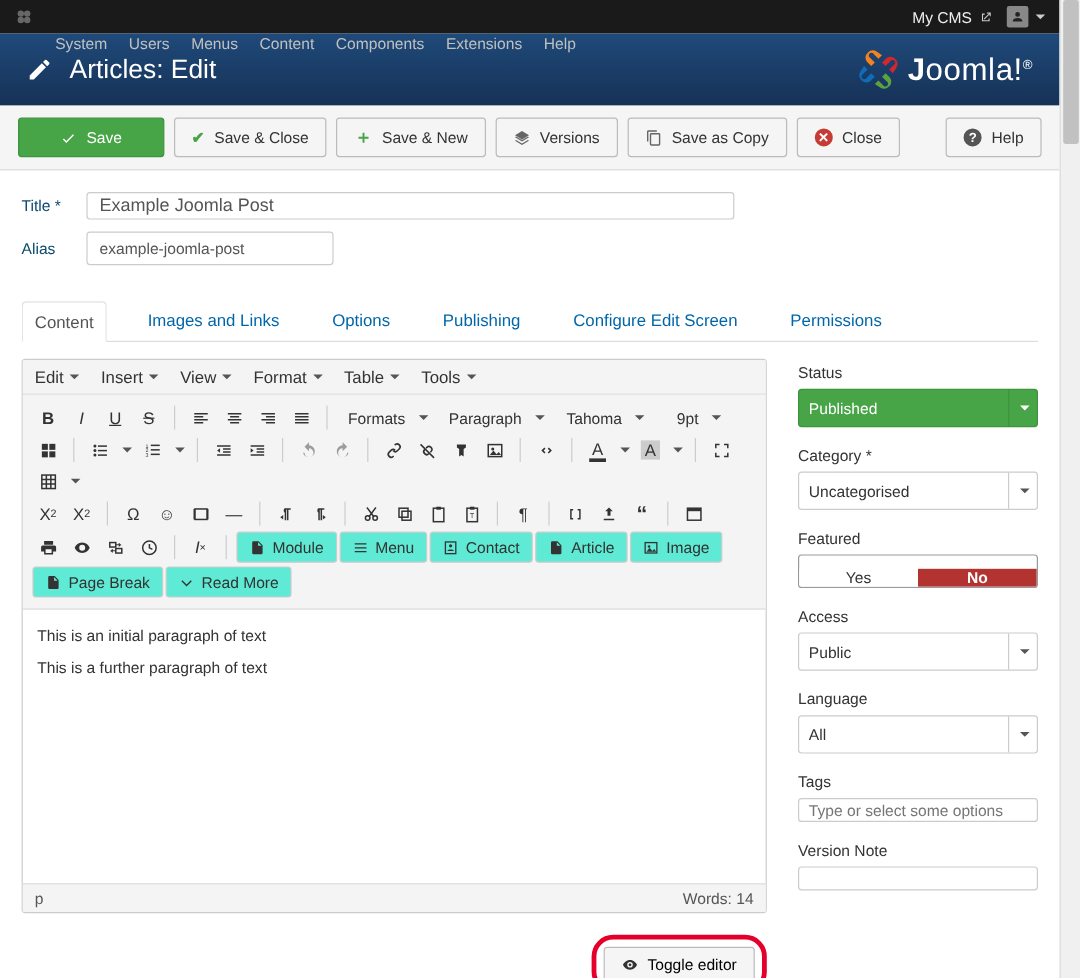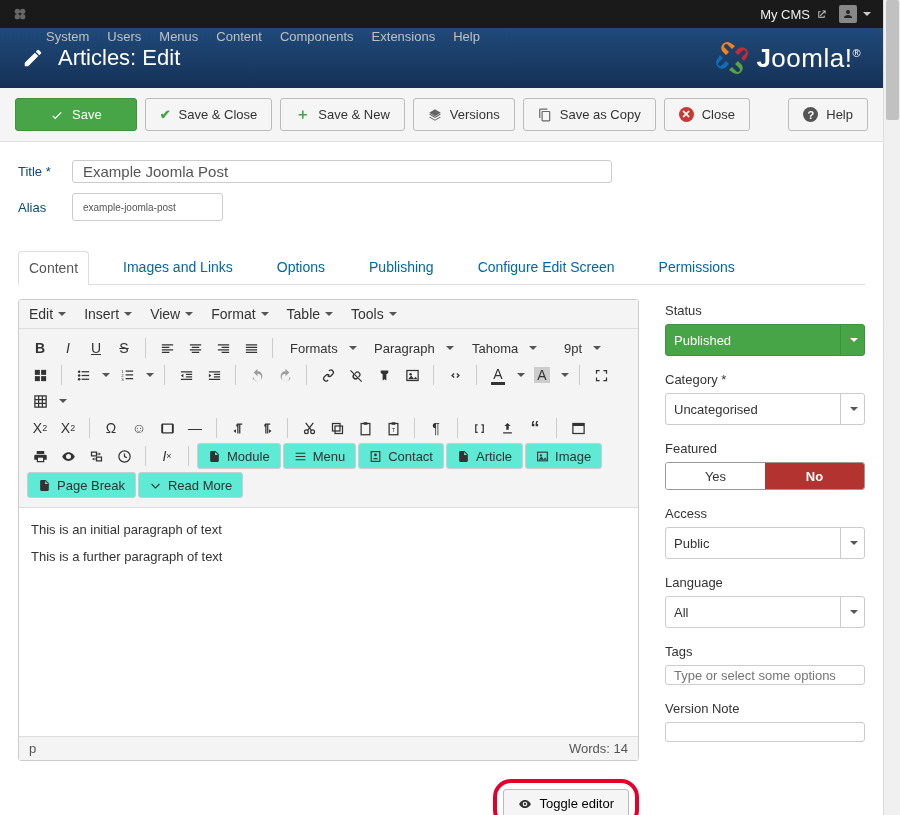--- a/index.html
+++ b/index.html
@@ -42,21 +42,21 @@
   .btn .xred{width:15px;height:15px;border-radius:50%;background:#c43c35;color:#fff;display:inline-flex;align-items:center;justify-content:center;font-size:11px;font-weight:bold;}
   .btn .qmark{width:15px;height:15px;border-radius:50%;background:#555;color:#fff;display:inline-flex;align-items:center;justify-content:center;font-size:11px;font-weight:bold;}
   .toolbar .flex-spacer{flex:1;}
 
   
   .form-wrap { padding:18px 18px 10px 18px; }
   .form-row { display:flex; align-items:center; gap:12px; margin-bottom:10px; }
   .form-row label { width:42px; font-size:13px; color:#0c4a6e;}
   .form-row input[type=text] { border:1px solid #ccc; border-radius:3px; padding:6px 10px; font-size:15px; color:#555;}
   #title-input{ width:540px; height:23px;}
-  #alias-input{ width:151px; height:28px; font-size:10px;}
+  #alias-input{ width:206px; height:28px; font-size:13px;}
 
   
   .tabs { border-bottom:1px solid #ddd; margin:10px 18px 0 18px; display:flex; gap:24px; padding-left:0px;}
   .tabs .tab { padding:8px 10px; font-size:14px; color:#0d; color:#0066aa; cursor:pointer;}
   .tabs .tab.active { background:#fff; border:1px solid #ddd; border-bottom:1px solid #fff; border-radius:4px 4px 0 0; color:#555; margin-bottom:-1px;}
 
   .two-col { display:flex; padding:14px 18px; gap:26px;}
   .col-main { flex:1; }
   .col-side { width:200px; }
 
@@ -82,21 +82,21 @@
   .toggle-btn{border:1px solid #bbb;background:#f5f5f5;border-radius:3px;padding:6px 14px;display:inline-flex;align-items:center;gap:8px;cursor:pointer;font-size:13px;}
   .callout{position:relative; display:inline-block; padding:6px; border:4px solid #e4002b; border-radius:18px;}
 
   
   .side-label{font-size:13px;color:#333;margin:4px 0 6px 0;}
   .side-select{width:100%;display:flex;align-items:center;justify-content:space-between;border:1px solid #ccc;border-radius:3px;background:#fff;height:32px;padding:11px 8px;cursor:pointer;font-size:13px;color:#333;}
   .side-select .dd{width:24px;height:30px;margin:-0 -8px 0 0;display:flex;align-items:center;justify-content:center;border-left:1px solid #ccc;}
   .status-pub{background:#47a447;color:#fff;border-color:#3e933e;}
   .status-pub .dd{border-left-color:#3e933e;}
   .status-pub .caret{border-top-color:#fff;}
-  .yn{display:flex;width:100%;border:1px solid #999;border-radius:3px;overflow:hidden;height:28px;}
+  .yn{display:flex;width:100%;border:1px solid #999;border-radius:3px;overflow:hidden;height:28px;align-items:flex-end;}
   .yn div{flex:1;display:flex;align-items:center;justify-content:center;font-size:13px;cursor:pointer;}
   .yn .no{background:#b23330;color:#fff;font-weight:bold;}
   .yn .yes{background:#fff;color:#333;}
   .side-input{width:100%;border:1px solid #ccc;border-radius:3px;height:20px;padding:4px 8px;font-size:13px;color:#888;}
   .side-block{margin-bottom:16px;}
 
   
   svg{display:block;}
 </style>
 </head>

